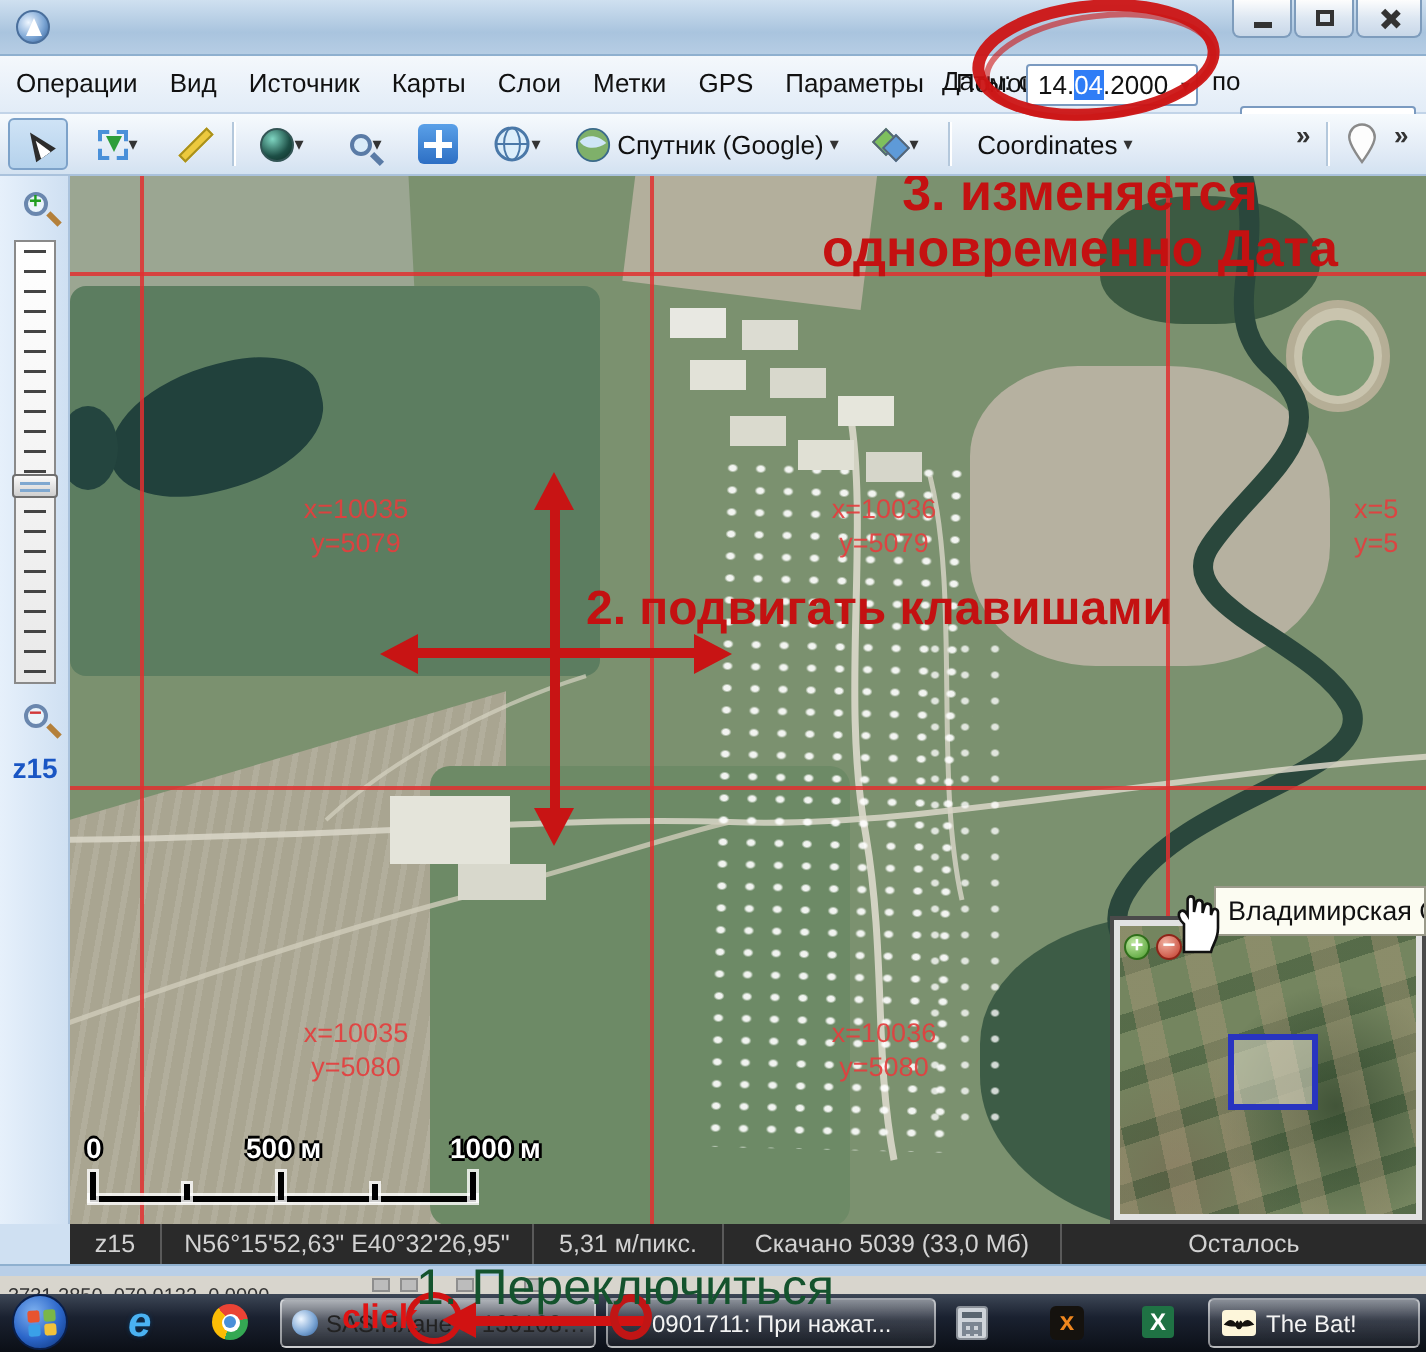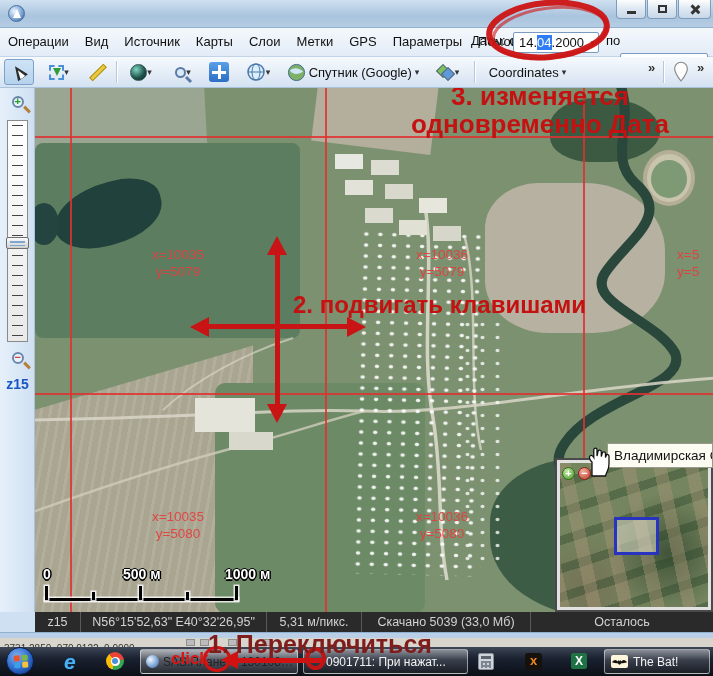--- a/index.html
+++ b/index.html
@@ -341,15 +341,15 @@
 
   <svg class="abs redover" style="left:0;top:0;pointer-events:none;" width="713" height="676" viewBox="0 0 713 676">
     <ellipse cx="548" cy="30" rx="59" ry="27" fill="none" stroke="#cc1414" stroke-width="6" opacity=".95" transform="rotate(-5 548 30)"></ellipse>
     <ellipse cx="550" cy="33" rx="57" ry="25" fill="none" stroke="#cc1414" stroke-width="3" opacity=".6" transform="rotate(-7 550 33)"></ellipse>
   </svg>
   <span class="abs redover" style="left:171px;top:649px;font-size:17px;font-weight:bold;color:#e01414;">click</span>
   <div class="abs redover" style="left:203px;top:646px;width:28px;height:26px;border:3.5px solid #d11212;border-radius:50%;"></div>
   <div class="abs redover" style="left:236px;top:658px;width:86px;height:5px;background:#d11212;"></div>
   <div class="abs redover tri" style="left:221px;top:651px;border-top:9px solid transparent;border-bottom:9px solid transparent;border-right:17px solid #d11212;"></div>
   <div class="abs redover" style="left:305px;top:647px;width:21px;height:23px;border:4px solid #c11515;border-radius:50%;"></div>
-  <span class="abs redover" style="left:208px;top:630px;font-size:25px;font-weight:bold;color:#7f1d1d;white-space:nowrap;">1. Переключиться</span>
+  <span class="abs redover" style="left:208px;top:630px;font-size:25px;font-weight:normal;color:#14532d;white-space:nowrap;">1. Переключиться</span>
 
 </div>
 
 </body></html>

